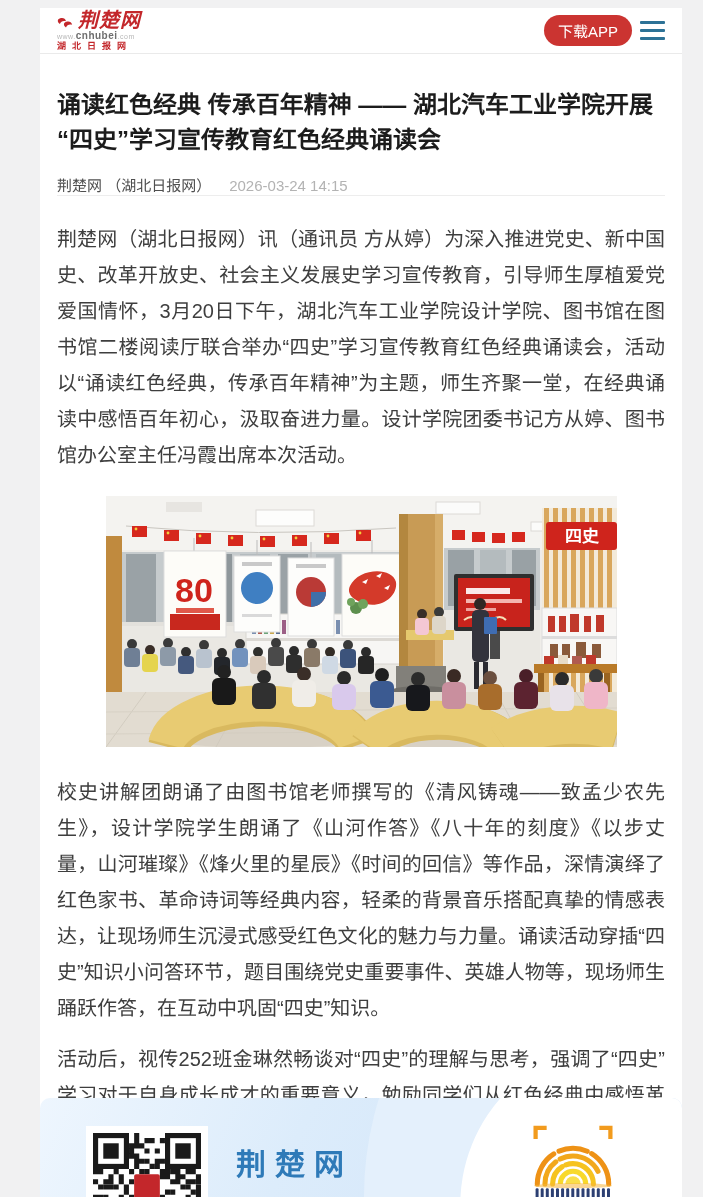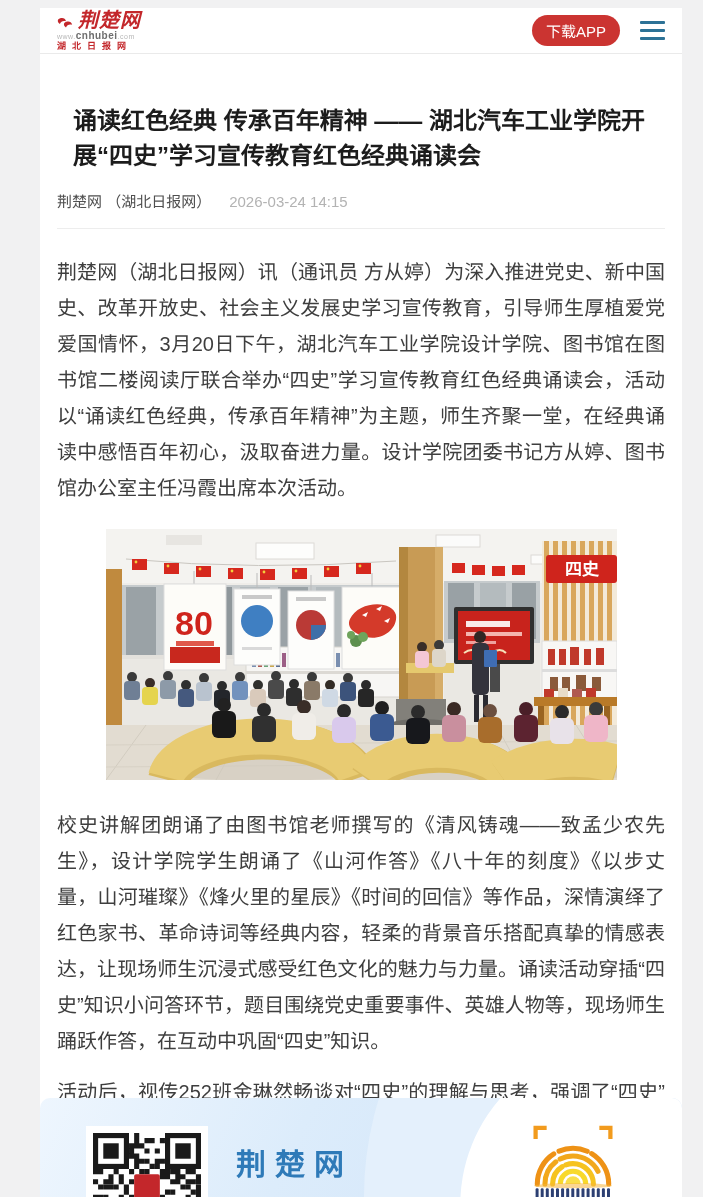--- a/index.html
+++ b/index.html
@@ -15,31 +15,31 @@
   .site-header { height:46px; display:flex; align-items:center; justify-content:space-between;
     padding:0 16px 0 17px; border-bottom:1px solid #eaeaea; background:#fff; }
   .logo { display:flex; flex-direction:column; line-height:1; cursor:pointer; }
   .logo-row1 { display:flex; align-items:flex-end; gap:3px; }
   .logo-bird { width:18px; height:14px; }
   .logo-brand { font-family:"DejaVu Serif","Liberation Serif",serif; font-style:italic;
     font-weight:700; font-size:20px; color:#c3272b; letter-spacing:1px; }
   .logo-url { font-size:7px; color:#b7b7b7; margin-top:1px; letter-spacing:.5px; }
   .logo-url b { color:#6e6e6e; font-size:10px; }
   .logo-sub { font-size:9px; color:#c3272b; font-weight:700; letter-spacing:6px; margin-top:1px; }
-  .header-right { display:flex; align-items:center; gap:19px; }
+  .header-right { display:flex; align-items:center; gap:7px; }
   .btn-download { background:#cb3431; color:#fff; font-size:15px; height:31px; padding:0 14px;
     border:none; border-radius:17px; display:flex; align-items:center; cursor:pointer;
     font-family:inherit; }
   .hamburger { display:flex; flex-direction:column; gap:5px; cursor:pointer; padding:3px 1px; }
   .hamburger span { display:block; width:25px; height:3px; background:#2d7296; border-radius:1px; }
 
   
   .article { padding:33px 17px 44px; }
-  h1.title { margin:16px; font-size:24px; line-height:35px; color:#1c1c1c; font-weight:700; }
-  .meta { display:flex; gap:18px; align-items:baseline; margin:17px 0 17px; font-size:15px; }
+  h1.title { margin:0; font-size:24px; line-height:35px; color:#1c1c1c; font-weight:700; }
+  .meta { display:flex; gap:18px; align-items:baseline; margin:17px 0 0; font-size:15px; }
   .meta .src { color:#4f4f4f; }
   .meta .date { color:#b3b3b3;text-align:center; }
   .divider { border:none; border-top:1px solid #ededed; margin:0 0 25px; }
   .article p { margin:0 0 15px; font-size:20px; line-height:36px; color:#3e3e3e; text-align:justify; }
   figure.photo { margin:23px auto 27px; width:511px; height:251px; display:block; }
 
   
   .footer-banner { position:absolute; left:40px; top:1098px; width:642px; height:99px;
     overflow:hidden; border-radius:10px 10px 0 0; cursor:pointer;
     background:linear-gradient(115deg,#eef6fe 0%,#dcecfb 40%,#cfe2f8 100%); }

